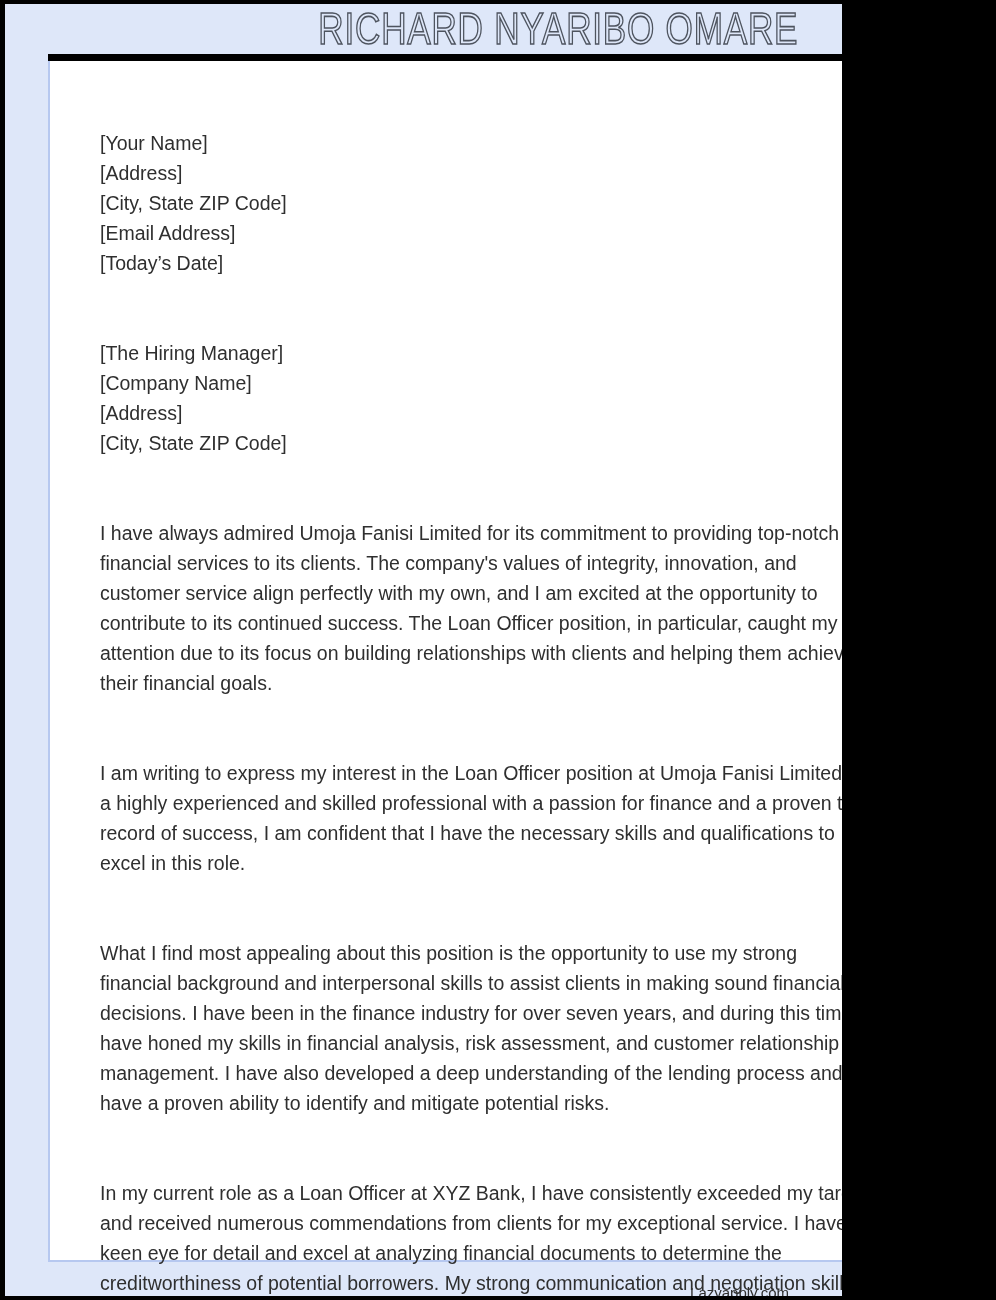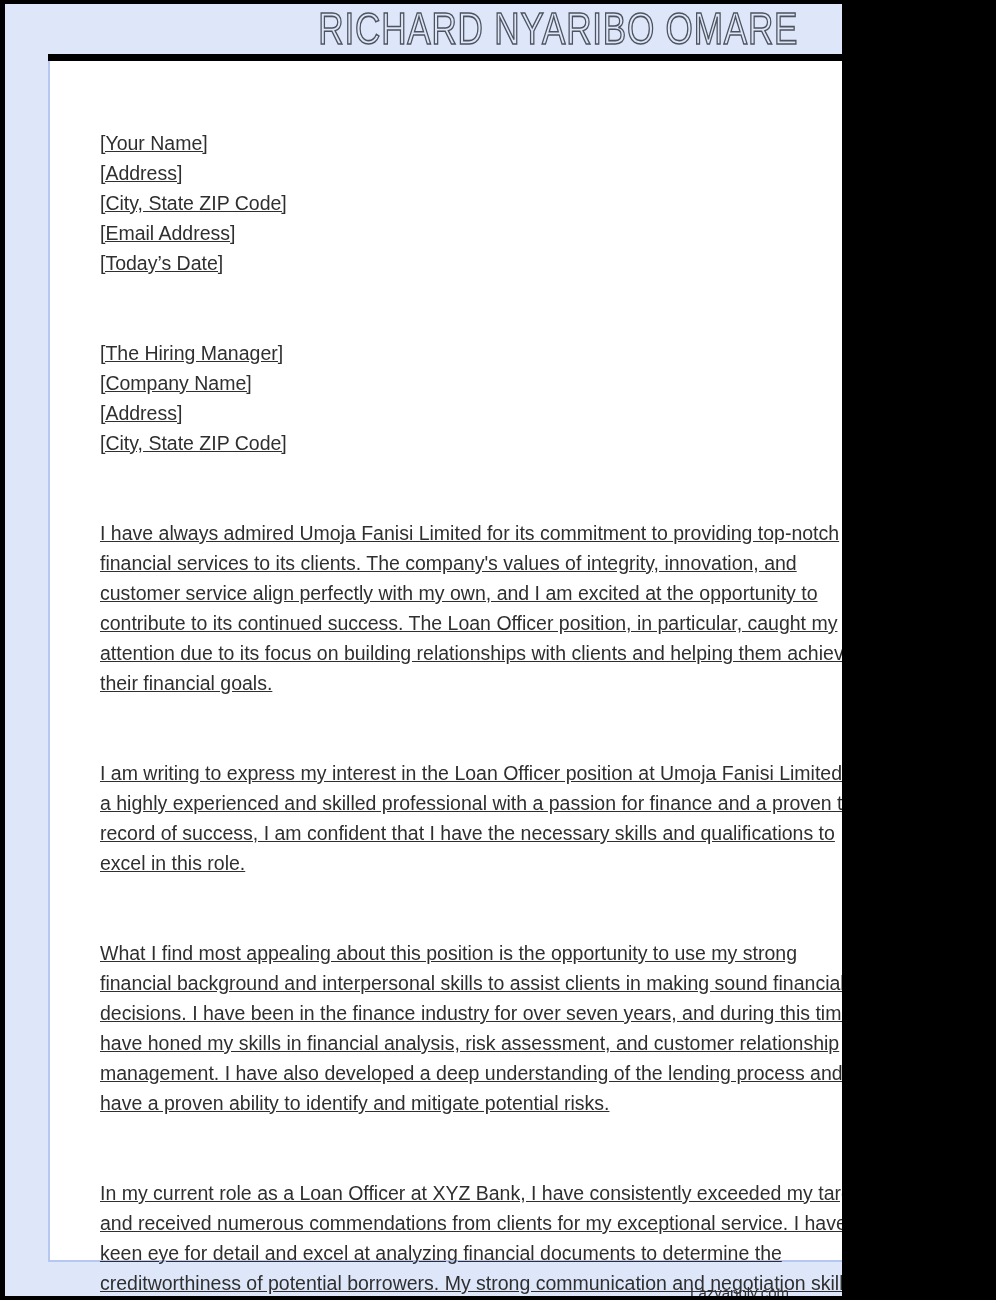--- a/index.html
+++ b/index.html
@@ -61,21 +61,21 @@
   }
   .letter {
     position: absolute;
     left: 100px; top: 98px;
     width: 846px;
     font-size: 19.5px;
     line-height: 30px;
     color: var(--body-text);
     white-space: pre-line;
   }
-  .block { margin-bottom: 30px; text-decoration: underline; }
+  .block { margin-bottom: 30px; }
   .watermark {
     position: absolute;
     top: 1284px;
     right: 59px;
     font-size: 15px;
     line-height: 18px;
     color: var(--body-text);
     text-align: center;
   }
   .frame-overlay {

